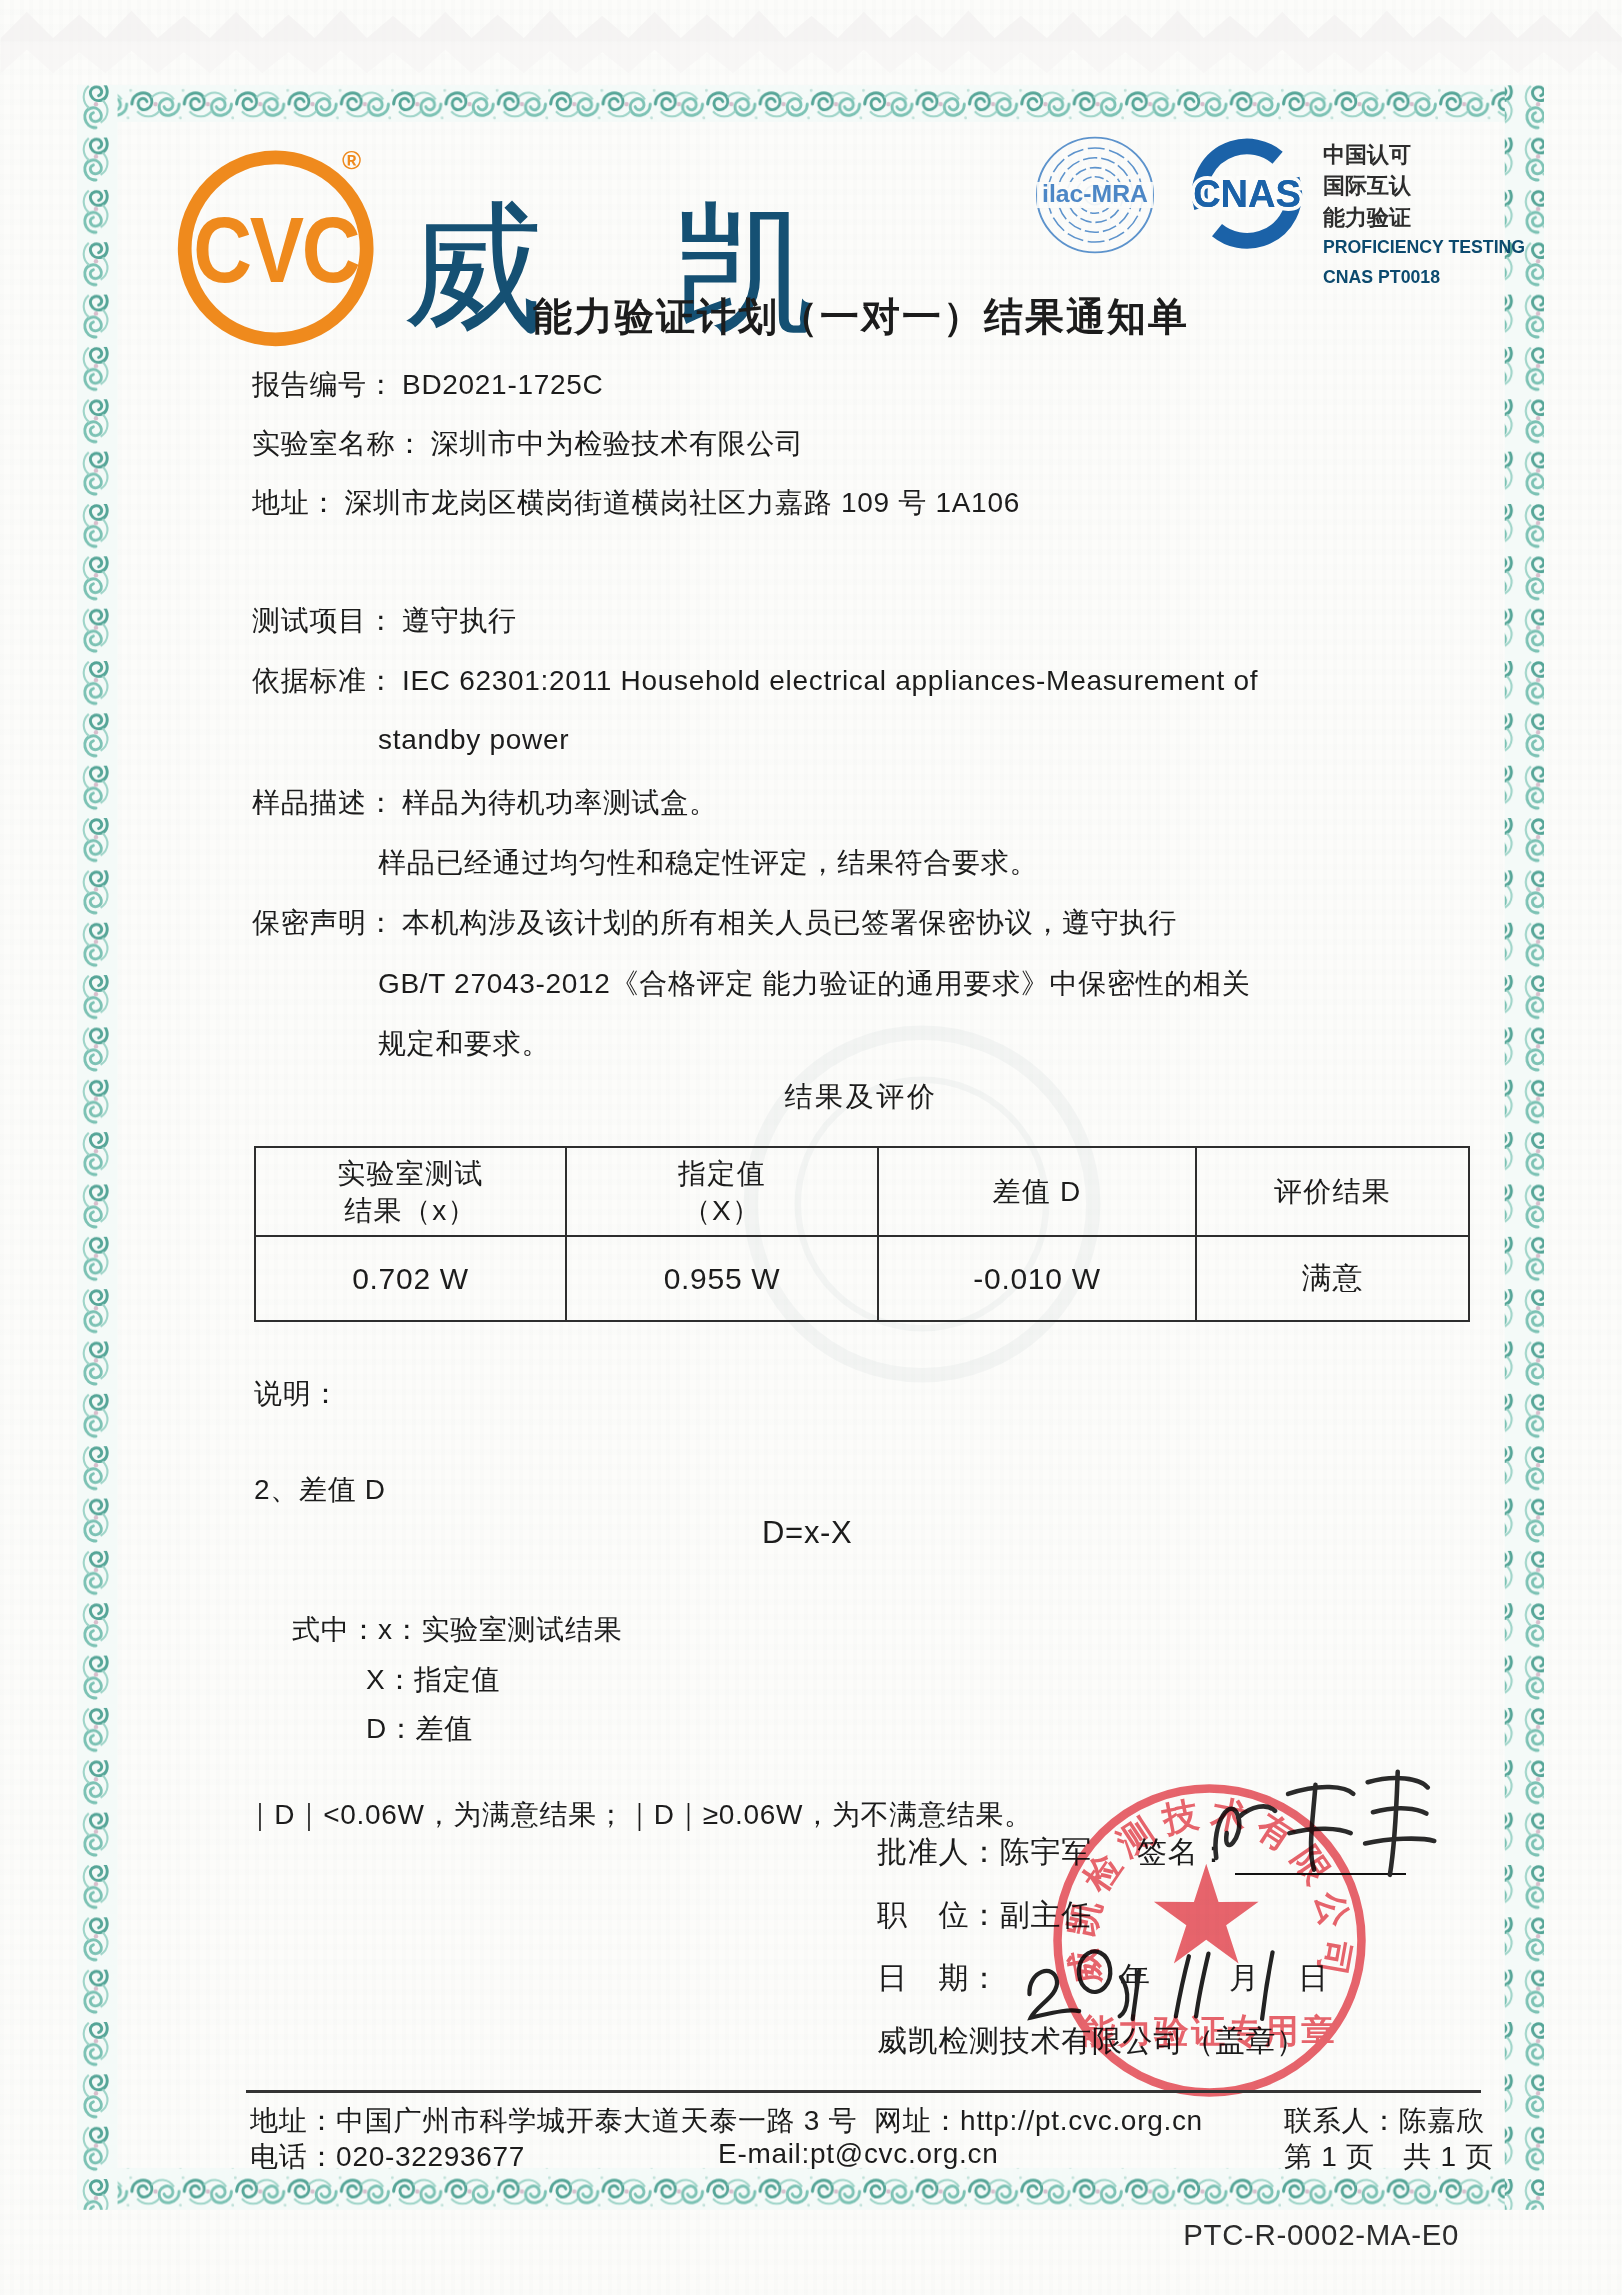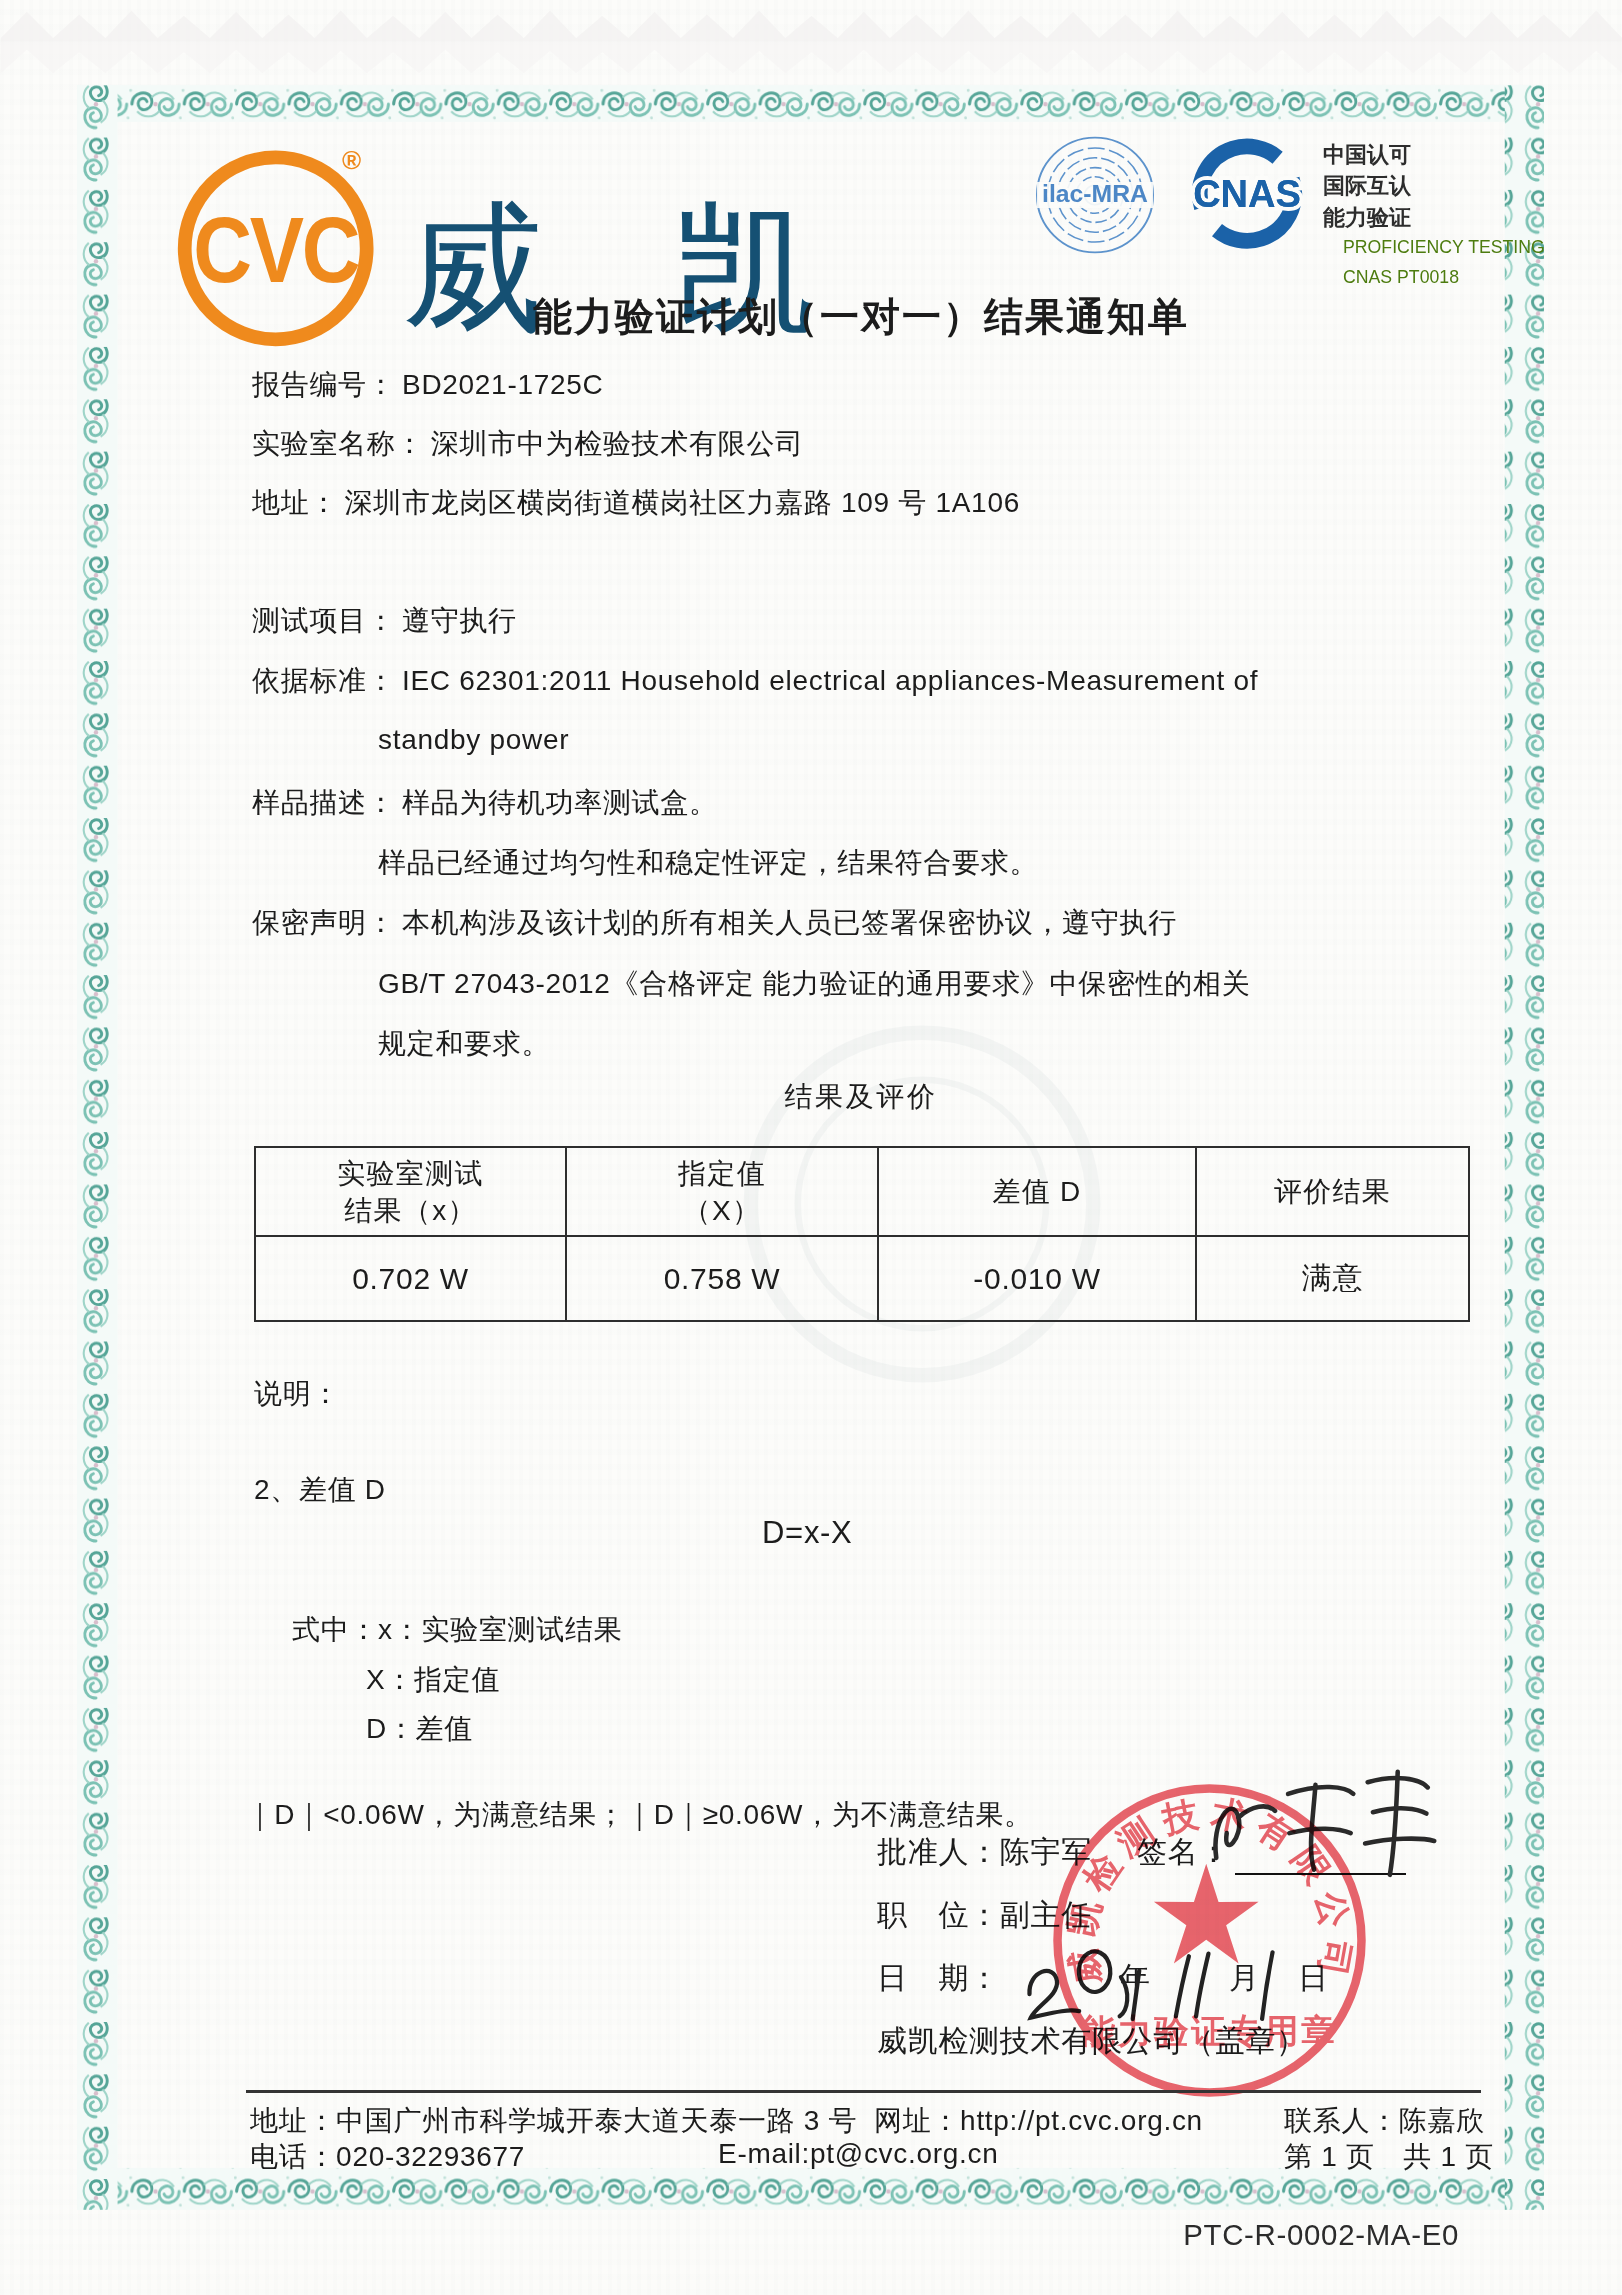--- a/index.html
+++ b/index.html
@@ -18,21 +18,21 @@
       repeating-linear-gradient(0deg, rgba(120,140,150,0.012) 0 5.9px, rgba(0,0,0,0) 5.9px 15px);
   }
   .line  { font-size:28px; letter-spacing:0.7px; }
   .lbl   { }
   .val   { margin-left:6.5px; }
   .doc-title { font-size:39px; font-weight:bold; letter-spacing:2px; text-align:center; }
   .section-title { font-size:28px; letter-spacing:2.6px; text-align:center; }
   .bold  { font-weight:bold; }
   .brand-cn { font-size:141px; font-weight:normal; letter-spacing:46px; color:#0c4a6e; opacity:.96; }
   .accr-cn { font-size:22px; font-weight:bold; line-height:31px; color:#2d2d2d; }
-  .accr-en { font-size:17.7px; font-weight:normal; color:#4d7c0f;margin-left:20px; }
+  .accr-en { font-size:17.7px; font-weight:bold; color:#0c4a6e; }
   .reg-mark { font-size:26px; color:#ef8a1d; font-weight:bold; }
 
   table.result-table { border-collapse:collapse; table-layout:fixed; background:transparent; }
   table.result-table th, table.result-table td {
     border:2px solid #2e2e2e; text-align:center; vertical-align:middle;
     font-weight:normal; padding:0;
   }
   table.result-table th { height:89px; font-size:28px; line-height:37px; letter-spacing:1.3px; }
   table.result-table td { height:85px; font-size:30px; letter-spacing:0.7px; }
 
@@ -165,21 +165,21 @@
       <tr>
         <th><span>实验室测试</span><br><span>结果（x）</span></th>
         <th><span>指定值</span><br><span>（X）</span></th>
         <th><span>差值 D</span></th>
         <th><span>评价结果</span></th>
       </tr>
     </thead>
     <tbody>
       <tr>
         <td>0.702 W</td>
-        <td>0.758 W</td>
+        <td>0.955 W</td>
         <td>-0.010 W</td>
         <td>满意</td>
       </tr>
     </tbody>
   </table>
 
   <div class="abs line" style="left:254px;top:1375px">说明：</div>
   <div class="abs line" style="left:254px;top:1471px">2、差值 D</div>
   <div class="abs" style="left:762px;top:1515px;font-size:31px;letter-spacing:0.7px">D=x-X</div>
   <div class="abs line" style="left:292px;top:1611px">式中：x：实验室测试结果</div>

